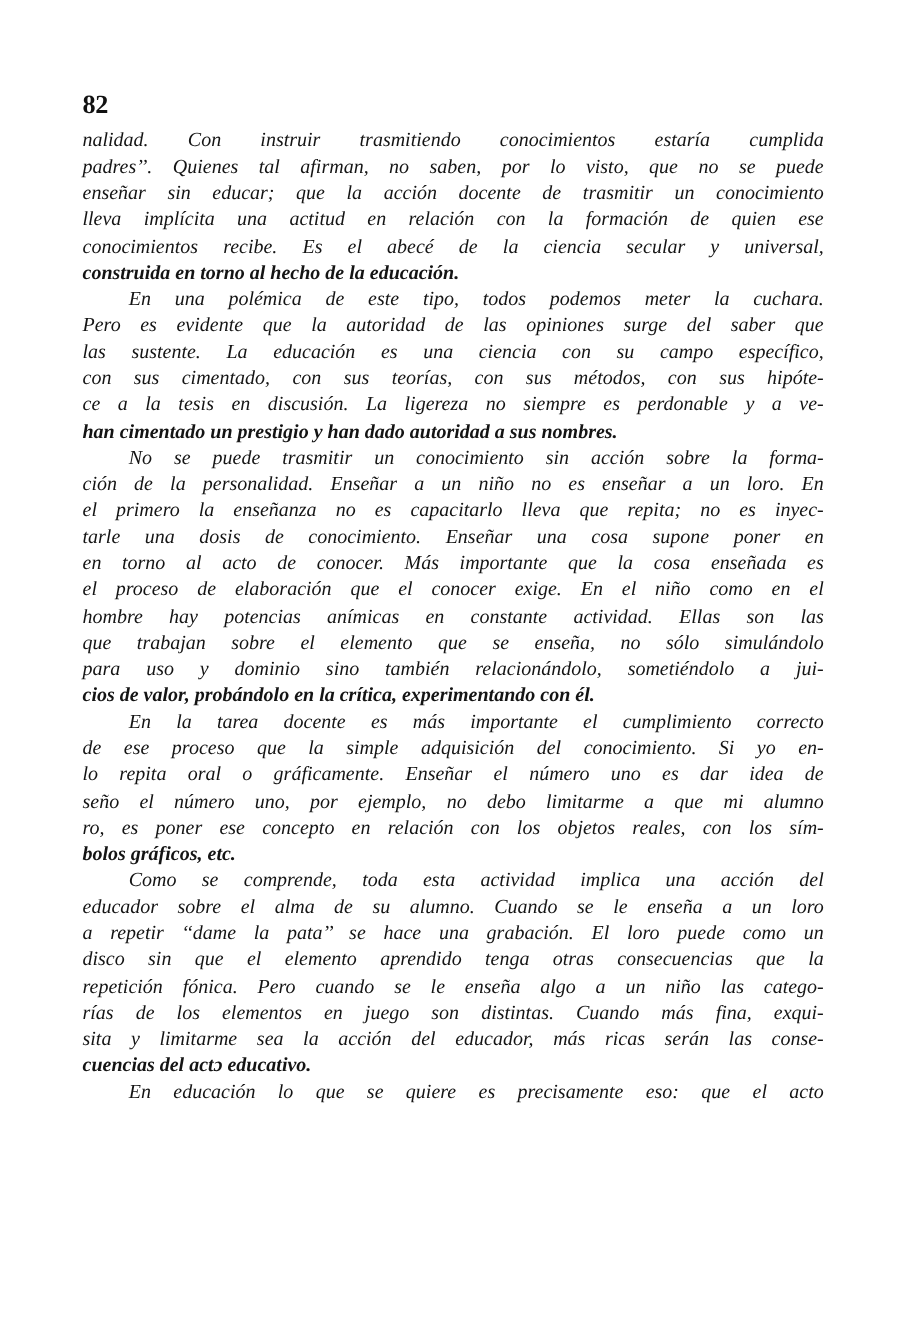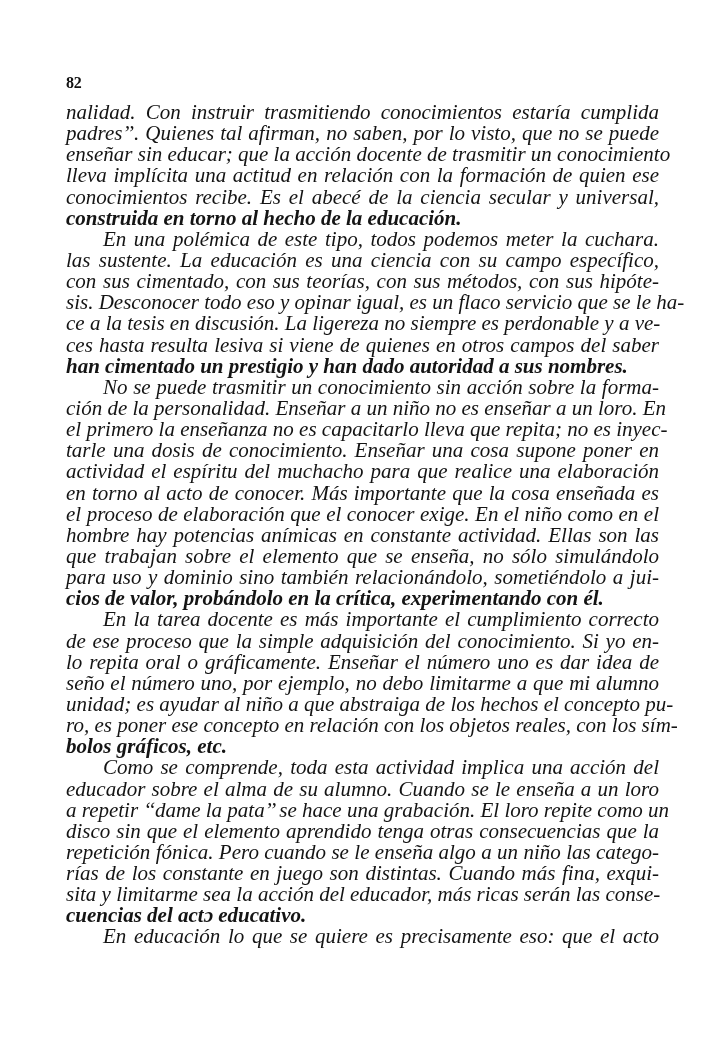--- a/index.html
+++ b/index.html
@@ -13,32 +13,32 @@
       position: relative;
       overflow: hidden;
       color: #111111;
     }
     .page-number {
       position: absolute;
       left: 66px;
       top: 74px;
       font-family: "Liberation Serif", serif;
       font-weight: bold;
-      font-size: 16px;
+      font-size: 21px;
       line-height: 18px;
       letter-spacing: -0.3px;
     }
     .text-column {
       position: absolute;
       left: 66px;
       top: 102px;
       width: 593px;
       font-family: "Liberation Serif", serif;
       font-style: italic;
-      font-size: 21px;
+      font-size: 16px;
       line-height: 21.15px;
       color: #141414;
     }
     .line {
       display: block;
       white-space: nowrap;
       text-align: justify;
       text-align-last: justify;
       height: 21.15px;
       overflow: visible;
@@ -62,59 +62,56 @@
     <span class="line">nalidad. Con instruir trasmitiendo conocimientos estaría cumplida</span>
     <span class="line">padres’’. Quienes tal afirman, no saben, por lo visto, que no se puede</span>
     <span class="line">enseñar sin educar; que la acción docente de trasmitir un conocimiento</span>
     <span class="line">lleva implícita una actitud en relación con la formación de quien ese</span>
     <span class="line">conocimientos recibe. Es el abecé de la ciencia secular y universal,</span>
     <span class="line last">construida en torno al hecho de la educación.</span>
   </div>
 
   <div class="paragraph">
     <span class="line indent">En una polémica de este tipo, todos podemos meter la cuchara.</span>
+    <span class="line">Pero es evidente que la autoridad de las opiniones surge del saber que</span>
     <span class="line">las sustente. La educación es una ciencia con su campo específico,</span>
     <span class="line">con sus cimentado, con sus teorías, con sus métodos, con sus hipóte-</span>
-    <span class="line">sis. Desconocer todo eso y opinar igual, es un flaco servicio que se le ha-</span>
     <span class="line">ce a la tesis en discusión. La ligereza no siempre es perdonable y a ve-</span>
-    <span class="line">ces hasta resulta lesiva si viene de quienes en otros campos del saber</span>
     <span class="line last">han cimentado un prestigio y han dado autoridad a sus nombres.</span>
   </div>
 
   <div class="paragraph">
     <span class="line indent">No se puede trasmitir un conocimiento sin acción sobre la forma-</span>
     <span class="line">ción de la personalidad. Enseñar a un niño no es enseñar a un loro. En</span>
     <span class="line">el primero la enseñanza no es capacitarlo lleva que repita; no es inyec-</span>
     <span class="line">tarle una dosis de conocimiento. Enseñar una cosa supone poner en</span>
-    <span class="line">actividad el espíritu del muchacho para que realice una elaboración</span>
     <span class="line">en torno al acto de conocer. Más importante que la cosa enseñada es</span>
     <span class="line">el proceso de elaboración que el conocer exige. En el niño como en el</span>
     <span class="line">hombre hay potencias anímicas en constante actividad. Ellas son las</span>
     <span class="line">que trabajan sobre el elemento que se enseña, no sólo simulándolo</span>
     <span class="line">para uso y dominio sino también relacionándolo, sometiéndolo a jui-</span>
     <span class="line last">cios de valor, probándolo en la crítica, experimentando con él.</span>
   </div>
 
   <div class="paragraph">
     <span class="line indent">En la tarea docente es más importante el cumplimiento correcto</span>
     <span class="line">de ese proceso que la simple adquisición del conocimiento. Si yo en-</span>
     <span class="line">lo repita oral o gráficamente. Enseñar el número uno es dar idea de</span>
     <span class="line">seño el número uno, por ejemplo, no debo limitarme a que mi alumno</span>
-    <span class="line">unidad; es ayudar al niño a que abstraiga de los hechos el concepto pu-</span>
     <span class="line">ro, es poner ese concepto en relación con los objetos reales, con los sím-</span>
     <span class="line last">bolos gráficos, etc.</span>
   </div>
 
   <div class="paragraph">
     <span class="line indent">Como se comprende, toda esta actividad implica una acción del</span>
     <span class="line">educador sobre el alma de su alumno. Cuando se le enseña a un loro</span>
-    <span class="line">a repetir ‘‘dame la pata’’ se hace una grabación. El loro repite como un</span>
+    <span class="line">a repetir ‘‘dame la pata’’ se hace una grabación. El loro puede como un</span>
     <span class="line">disco sin que el elemento aprendido tenga otras consecuencias que la</span>
     <span class="line">repetición fónica. Pero cuando se le enseña algo a un niño las catego-</span>
-    <span class="line">rías de los constante en juego son distintas. Cuando más fina, exqui-</span>
+    <span class="line">rías de los elementos en juego son distintas. Cuando más fina, exqui-</span>
     <span class="line">sita y limitarme sea la acción del educador, más ricas serán las conse-</span>
     <span class="line last">cuencias del actɔ educativo.</span>
   </div>
 
   <div class="paragraph">
     <span class="line indent">En educación lo que se quiere es precisamente eso: que el acto</span>
   </div>
 
 </div>
 

